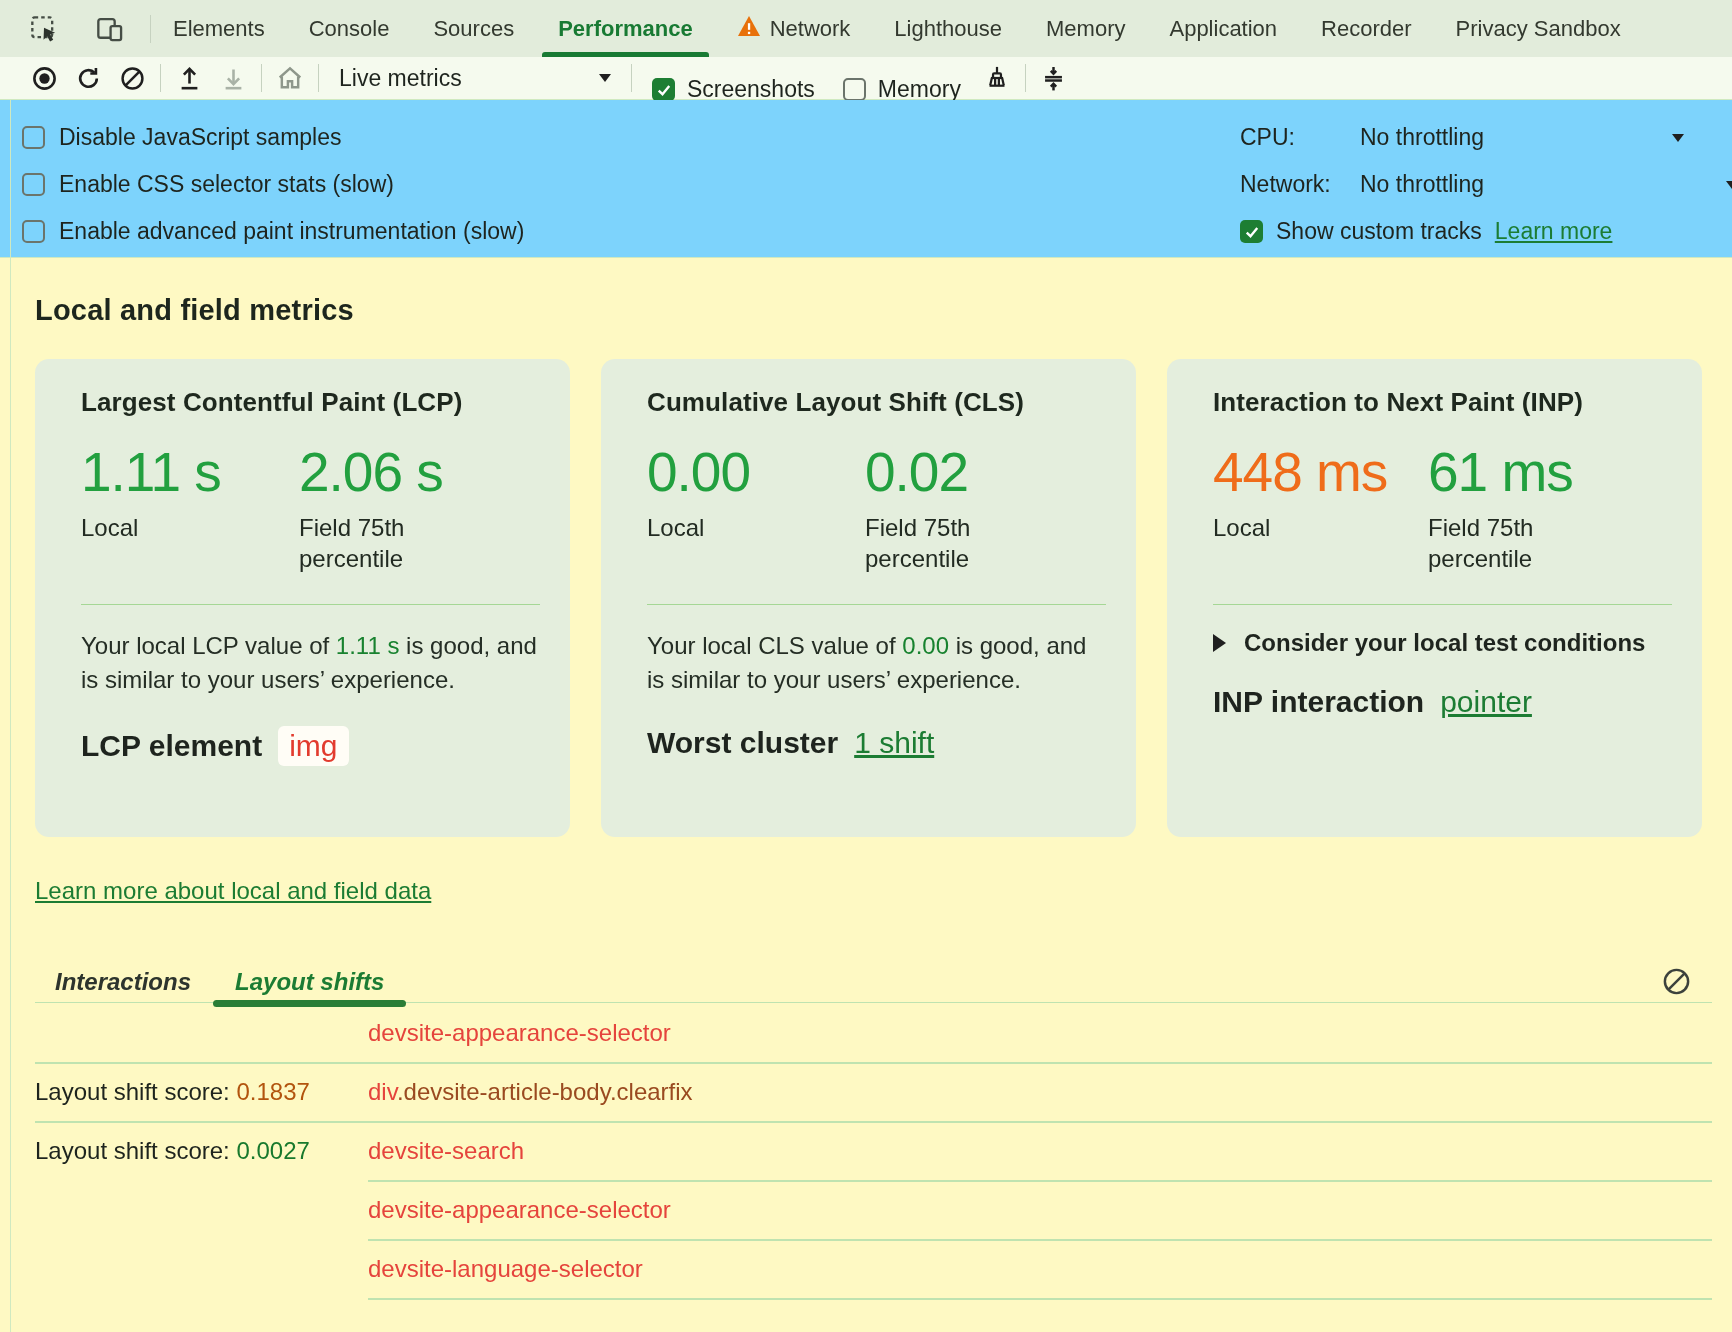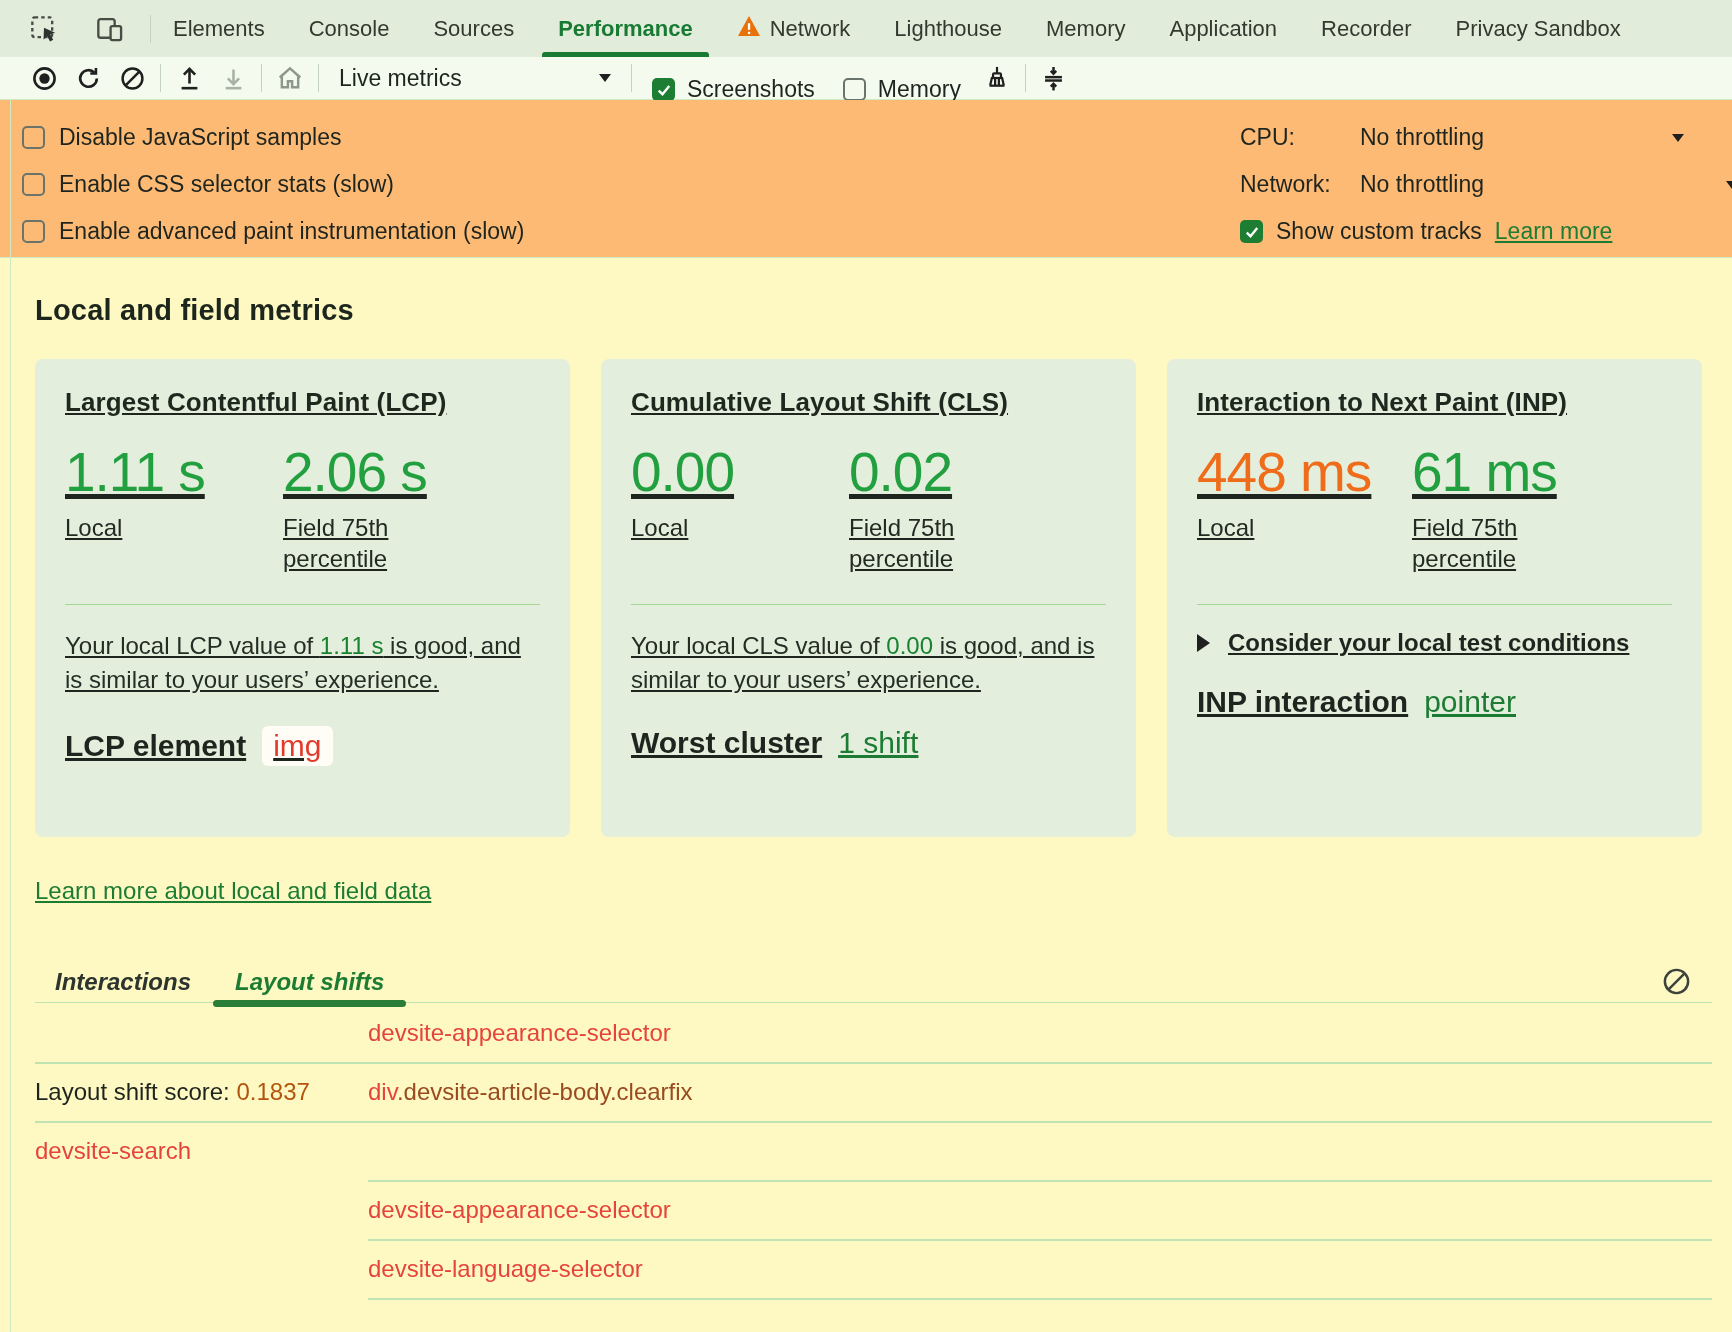--- a/index.html
+++ b/index.html
@@ -31,36 +31,36 @@
   .tbtn { display:flex; align-items:center; justify-content:center; width:44px; height:36px; flex:0 0 auto; }
   .toolbar .vsep { margin:0 6px; }
   .mode-select { display:flex; align-items:center; width:300px; padding:0 14px; }
   .mode-select .lbl { flex:1; }
   .caret-down { width:0; height:0; border-left:6.5px solid transparent; border-right:6.5px solid transparent; border-top:8px solid #1f1f1f; }
   .check-row { display:flex; align-items:center; gap:12px; padding:0 14px;margin-top:23px; }
   .cb { width:23px; height:23px; border-radius:5px; flex:0 0 auto; display:flex; align-items:center; justify-content:center; }
   .cb.unchecked { border:2px solid #6b746b; background:transparent; }
   .cb.checked { background:#1d7e33; }
   
-  .settings { position:relative; height:157px; padding:14px 0 0 22px; background:#fdba74; }
+  .settings { position:relative; height:157px; padding:14px 0 0 22px; background:#7dd3fc; }
   .set-row { display:flex; align-items:center; gap:14px; height:47px; font-size:23px; }
   .set-right { position:absolute; left:1240px; top:14px; width:492px; }
   .thr-row { display:flex; align-items:center; height:47px; font-size:23px; position:relative; }
   .thr-label { width:120px; }
   .thr-row .caret-down { position:absolute; right:48px; }
   .thr-row.net .caret-down { right:-6px; }
   .link { color:#1c7c33; text-decoration:underline; cursor:pointer; }
   .custom-tracks { display:flex; align-items:center; gap:13px; height:47px; font-size:23px; }
   
   .panel-left-line { position:absolute; left:10px; top:100px; bottom:0; width:1px; background:#cfe9c0; z-index:5; }
   
   .main { border-top:1px solid #cfe9c0; padding:36px 0 0 35px; background:#fef9c3; height:1075px; overflow:hidden; }
   h1.metrics-heading { font-size:29px; font-weight:600; color:#1d261d; letter-spacing:.2px; }
   .cards { margin-top:32px; display:grid; grid-template-columns:repeat(3,535px); gap:31px; }
-  .card { background:#e4eedd; border-radius:8px; padding:28px 30px 26px 30px; min-height:478px;text-decoration:underline; }
+  .card { background:#e4eedd; border-radius:14px; padding:28px 30px 26px 46px; min-height:478px; }
   .card h2 { font-size:26px; font-weight:600; color:#1e281e; letter-spacing:.1px; }
   .vals { display:flex; margin-top:26px; }
   .val-block { min-width:218px; }
   .big { font-size:55px; letter-spacing:-1px; line-height:1.05; }
   .green { color:#22a03f; }
   .orange { color:#ef6c1a; }
   .val-label { font-size:24px; margin-top:10px; max-width:175px; line-height:1.3; color:#222b22; }
   .card-divider { height:1px; background:#a5d795; margin:30px 0 24px 0; }
   .card p { font-size:24px; line-height:1.43; color:#252e25; }
   .acc-green { color:#18822f; }
@@ -362,20 +362,21 @@
       <span></span>
       <a class="node-link node-red">devsite-appearance-selector</a>
     </div>
     <div class="log-row">
       <div class="sep full"></div>
       <span><span>Layout shift score: </span><span class="score-orange">0.1837</span></span>
       <a class="node-link"><span class="node-red">div</span><span class="node-brown">.devsite-article-body.clearfix</span></a>
     </div>
     <div class="log-row">
       <div class="sep full"></div>
+      <span><span>Layout shift score: </span><span class="score-green">0.0027</span></span>
       <a class="node-link node-red">devsite-search</a>
     </div>
     <div class="log-row">
       <div class="sep short"></div>
       <span></span>
       <a class="node-link node-red">devsite-appearance-selector</a>
     </div>
     <div class="log-row">
       <div class="sep short"></div>
       <span></span>

